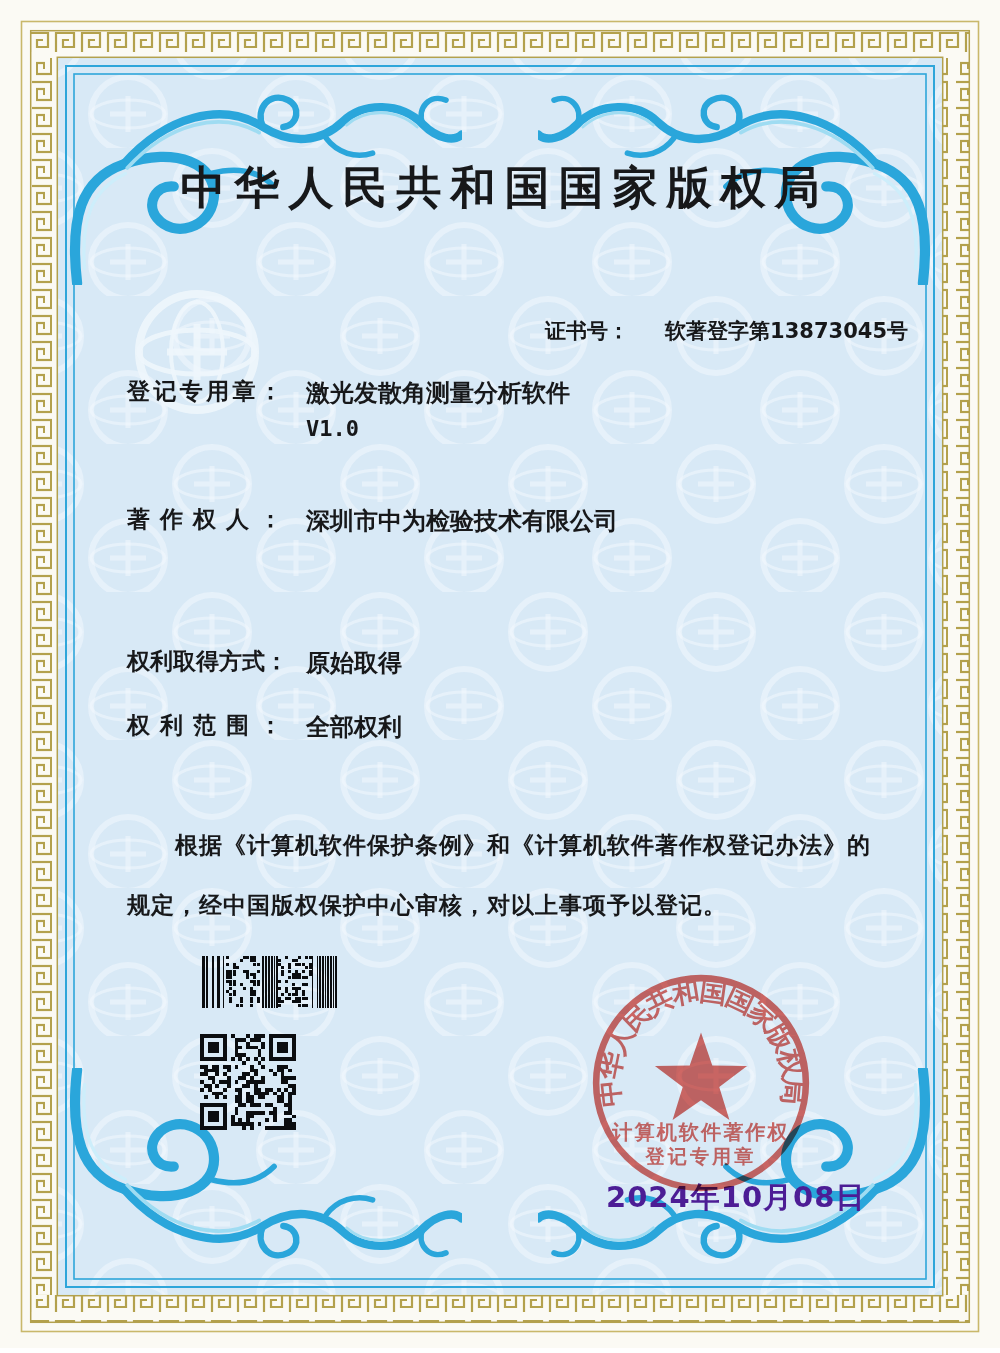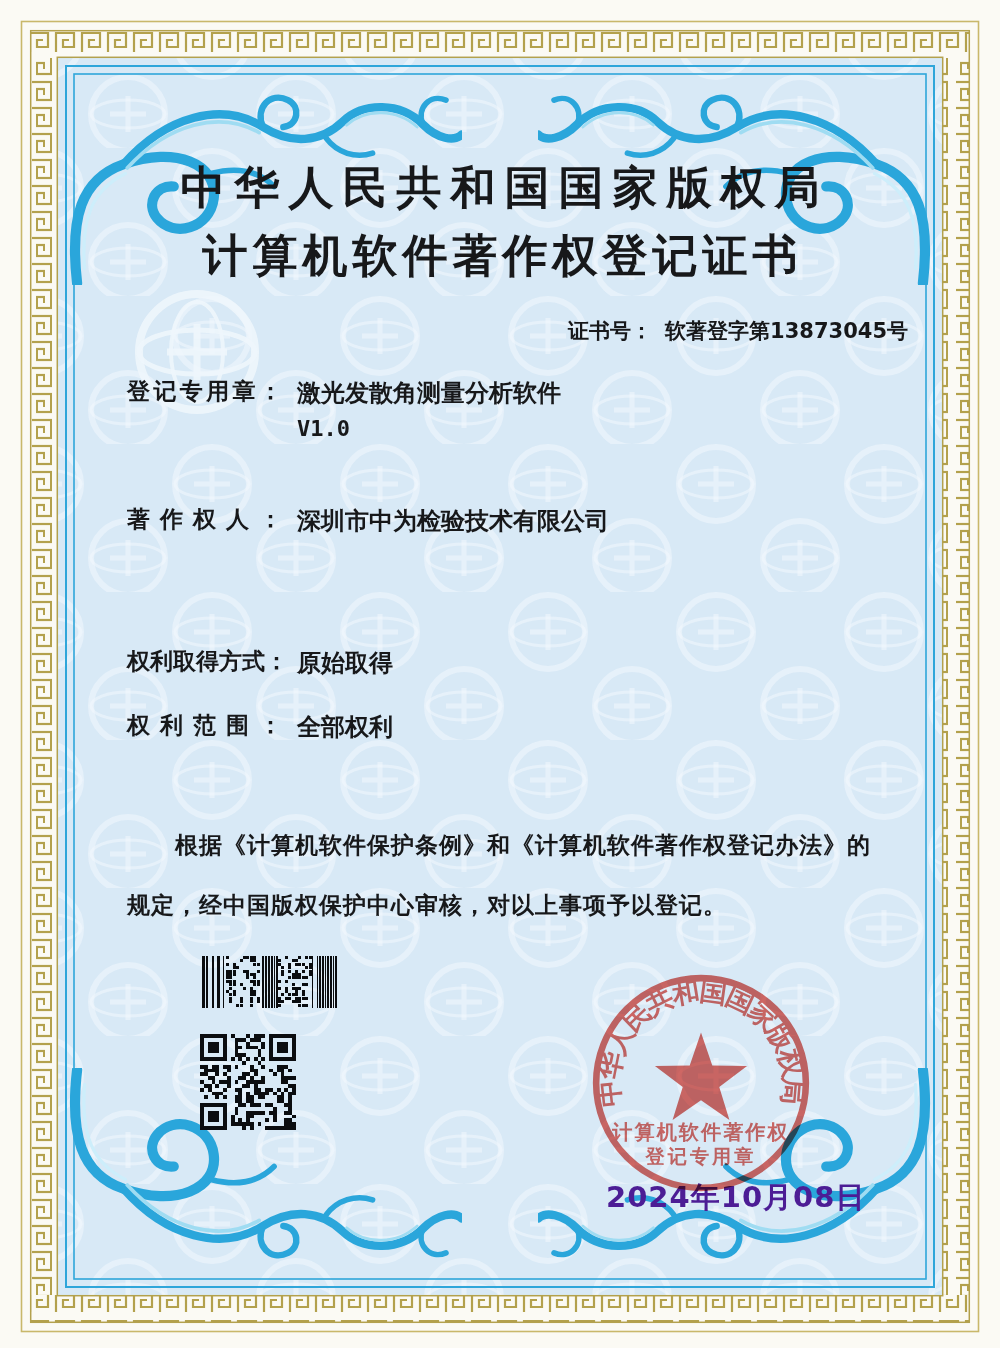--- a/index.html
+++ b/index.html
@@ -19,31 +19,31 @@
     position:absolute;left:0;width:1000px;text-align:center;
     font-weight:700;font-size:45px;color:#17181a;white-space:nowrap;
   }
   .title.t1{top:158px;letter-spacing:9px;text-indent:9px;}
   .title.t2{top:226px;letter-spacing:5px;text-indent:5px;}
 
   .certno{
     position:absolute;top:317px;right:92px;
     font-size:21px;font-weight:700;white-space:nowrap;
   }
-  .certno .lbl{margin-right:13px;}
+  .certno .lbl{margin-right:36px;}
 
   .row{position:absolute;left:127px;white-space:nowrap;}
   .row .lbl{
     display:inline-block;width:155px;
     font-size:23px;font-weight:700;
     text-align:justify;text-align-last:justify;
     vertical-align:top;
   }
   .row .val{
-    display:inline-block;margin-left:15px;
+    display:inline-block;margin-left:24px;
     font-size:24px;font-weight:600;vertical-align:top;line-height:1.45;
   }
   .row .val .mono{font-family:"DejaVu Sans Mono","Liberation Mono",monospace;font-size:22px;font-weight:600;}
 
   .stmt{
     position:absolute;left:127px;
     font-size:23px;font-weight:700;white-space:nowrap;letter-spacing:1px;
   }
   .stmt.l1{top:830px;padding-left:48px;}
   .stmt.l2{top:890px;}
@@ -129,21 +129,20 @@
     <g transform="translate(62,1291) scale(1,-1)">
         <use href="#flourish" width="400" height="223"></use>
       </g>
     <g transform="translate(938,1291) scale(-1,-1)">
         <use href="#flourish" width="400" height="223"></use>
       </g>
   </svg>
 
   <div class="content">
     <div class="title t1">中华人民共和国国家版权局</div>
-    <div class="title t2">计算机软件著作权登记证书</div>
 
     <div class="certno">
       <span class="lbl">证书号：</span><span>软著登字第13873045号</span>
     </div>
 
     <div class="row" style="top:376px">
       <span class="lbl">登记专用章：</span><span class="val"><span>激光发散角测量分析软件</span><br><span class="mono">V1.0</span></span>
     </div>
 
     <div class="row" style="top:504px">

